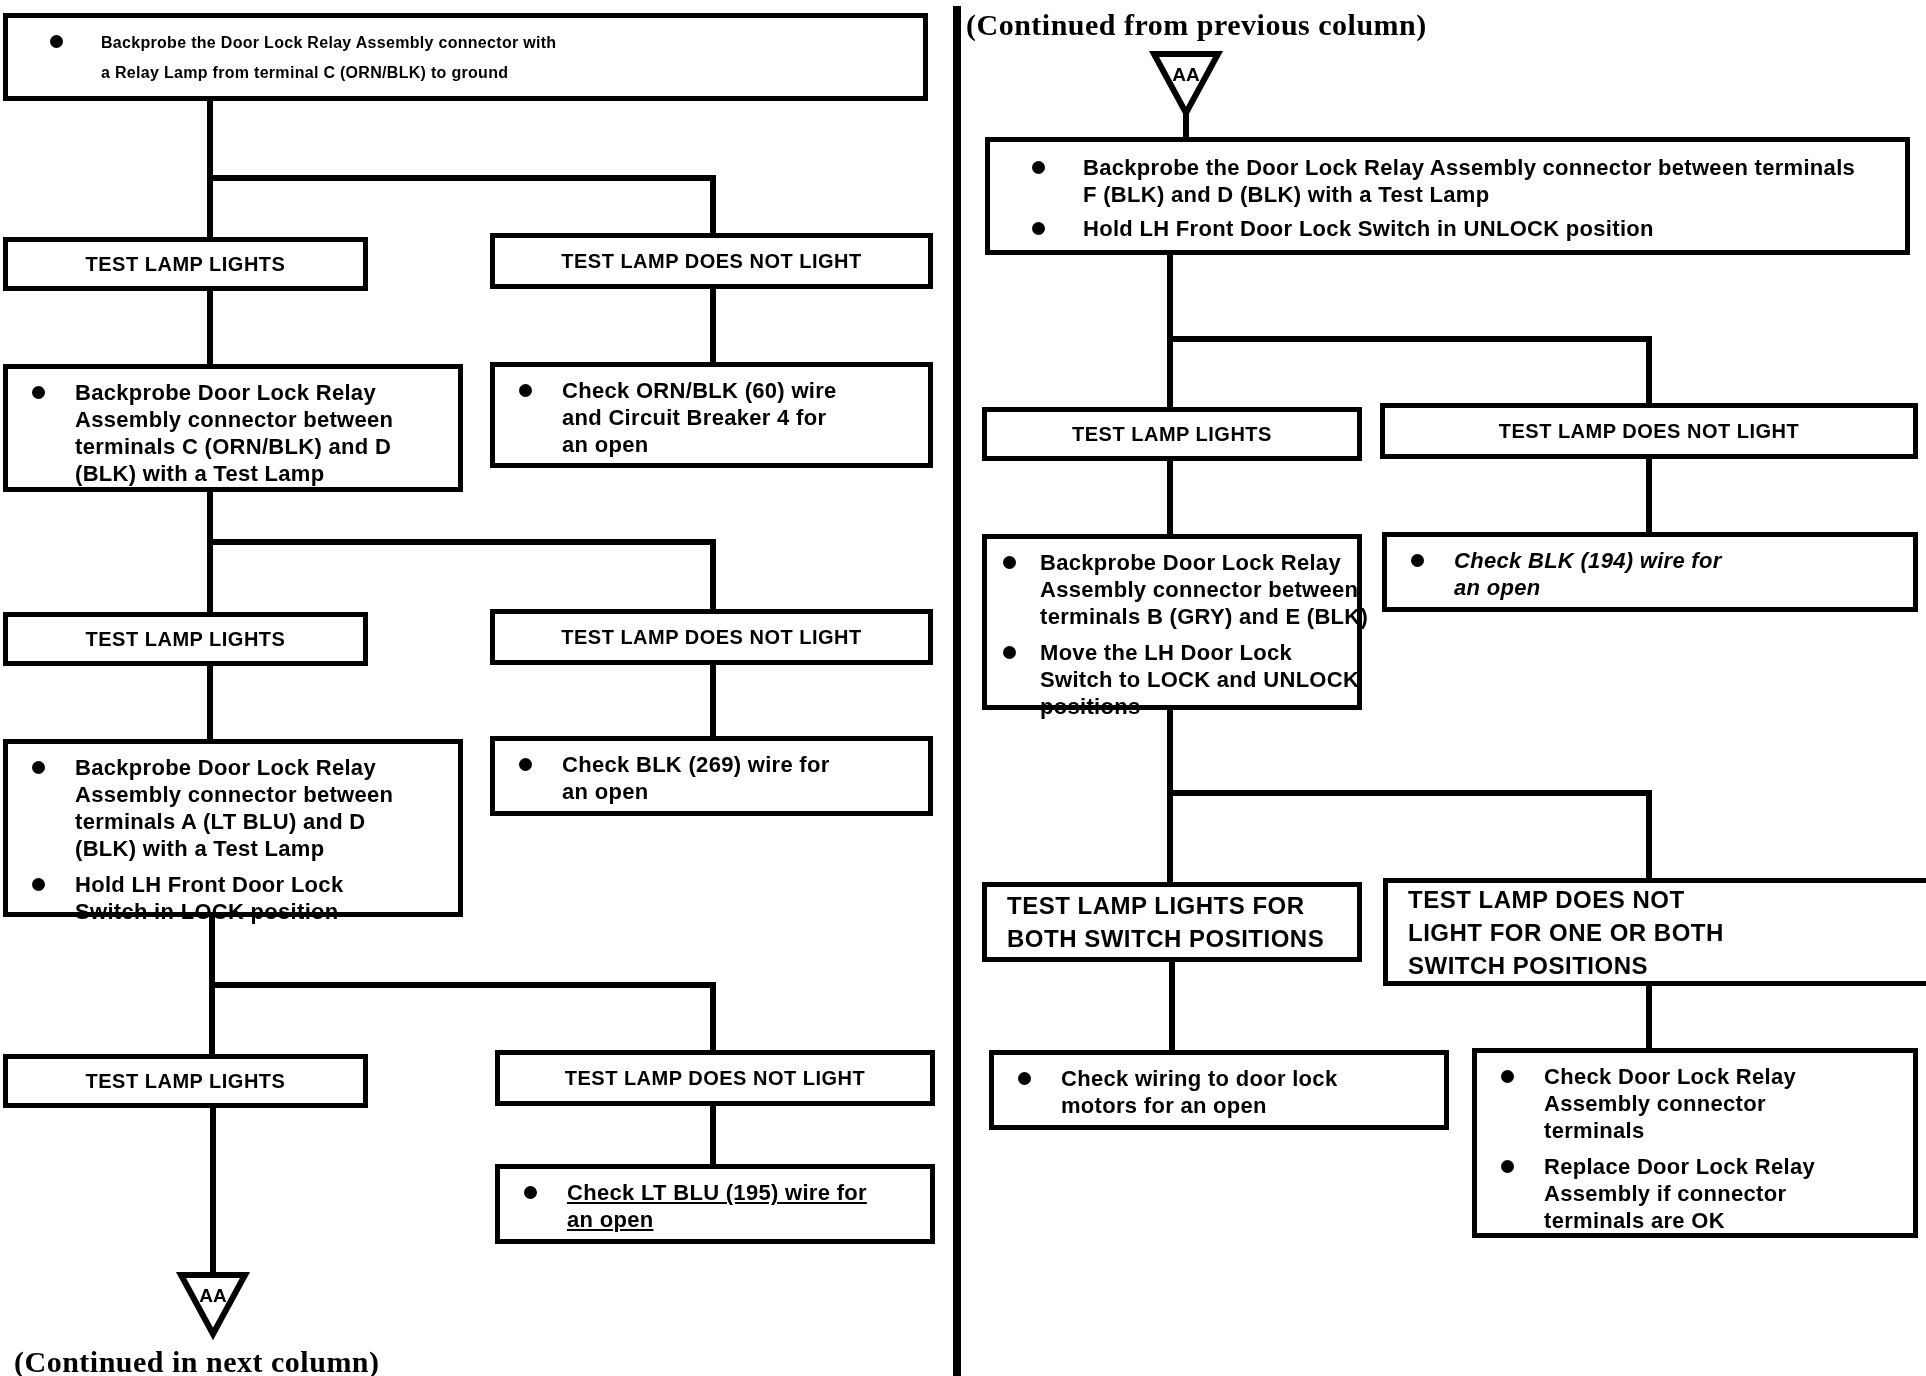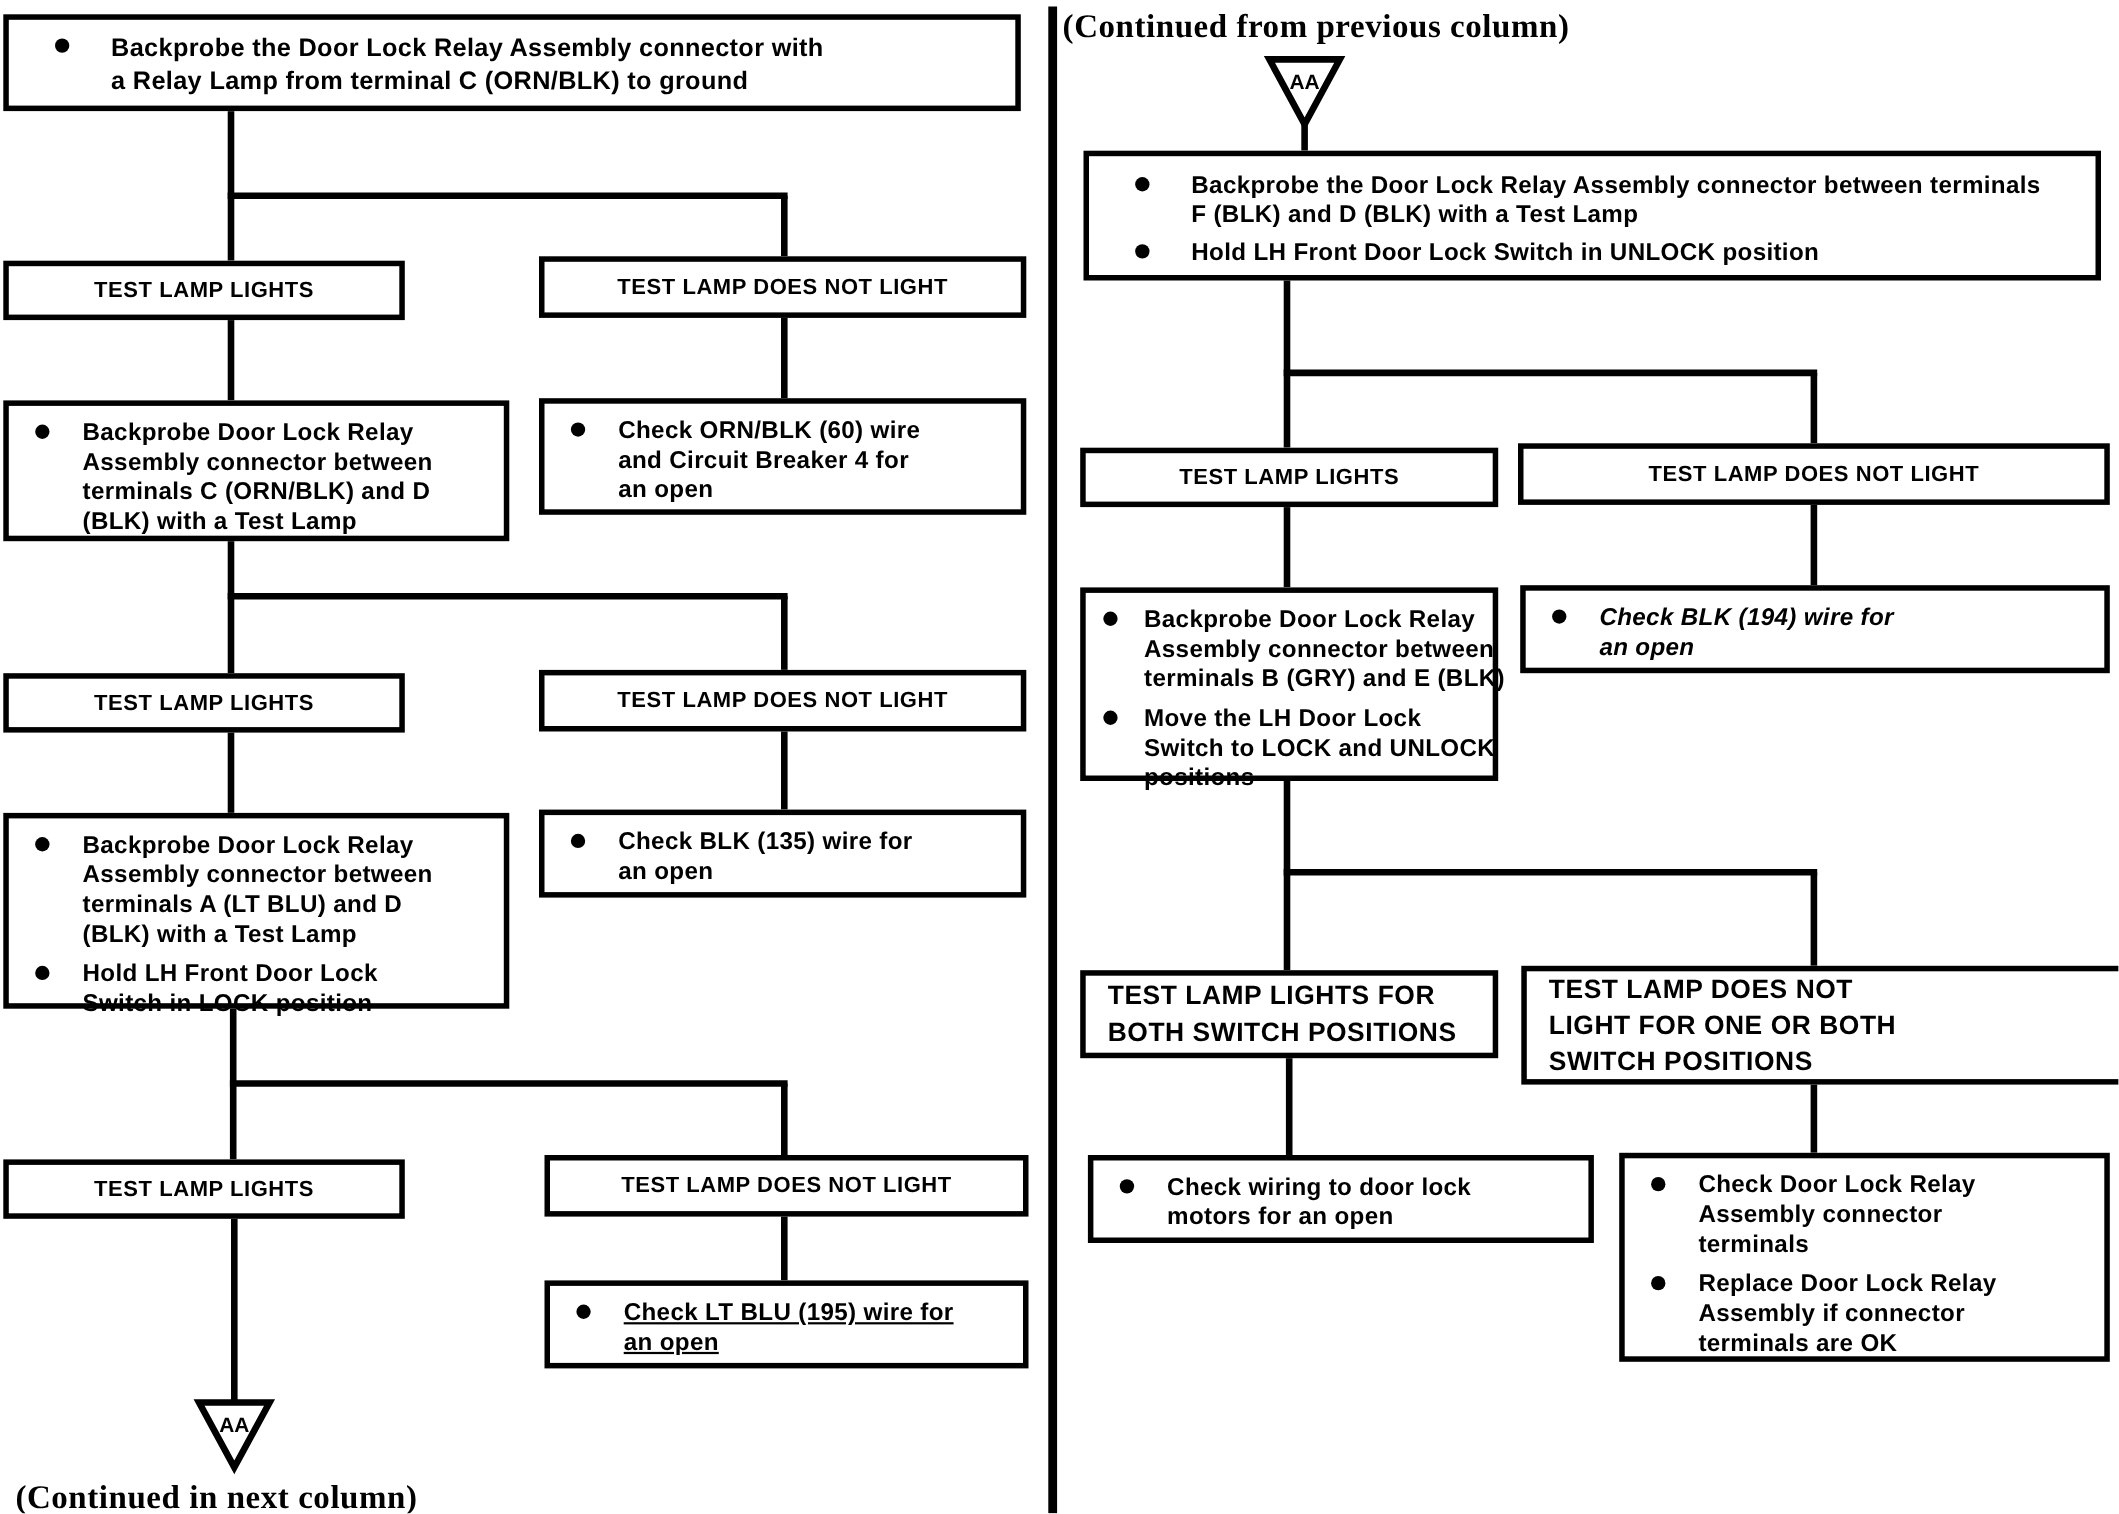--- a/index.html
+++ b/index.html
@@ -67,21 +67,21 @@
     <line x1="1172" y1="960" x2="1172" y2="1050"></line>
     <line x1="1649" y1="984" x2="1649" y2="1048"></line>
 
     <polygon points="181,1275 245,1275 213,1334" fill="#ffffff" stroke-width="6"></polygon>
     <text x="213" y="1302" text-anchor="middle" stroke="none" fill="#000" font-family="Liberation Sans, sans-serif" font-size="19" font-weight="bold">AA</text>
 
     <polygon points="1154,54 1218,54 1186,113" fill="#ffffff" stroke-width="6"></polygon>
     <text x="1186" y="81" text-anchor="middle" stroke="none" fill="#000" font-family="Liberation Sans, sans-serif" font-size="19" font-weight="bold">AA</text>
   </svg>
 
-  <div class="box bul ind-wide" style="left:3px;top:13px;width:925px;height:88px;font-size:23px;line-height:30px;">
+  <div class="box bul ind-wide" style="left:3px;top:13px;width:925px;height:88px;font-size:16px;line-height:30px;">
     <div class="row">
       <span class="dot"></span>
       <div class="txt">
         <div>Backprobe the Door Lock Relay Assembly connector with</div>
         <div>a Relay Lamp from terminal C (ORN/BLK) to ground</div>
       </div>
     </div>
   </div>
 
   <div class="box outcome" style="left:3px;top:237px;width:365px;height:54px;">TEST LAMP LIGHTS</div>
@@ -129,21 +129,21 @@
         <div>Hold LH Front Door Lock</div>
         <div>Switch in LOCK position</div>
       </div>
     </div>
   </div>
 
   <div class="box bul" style="left:490px;top:736px;width:443px;height:80px;">
     <div class="row">
       <span class="dot"></span>
       <div class="txt">
-        <div>Check BLK (135) wire for</div>
+        <div>Check BLK (269) wire for</div>
         <div>an open</div>
       </div>
     </div>
   </div>
 
   <div class="box outcome" style="left:3px;top:1054px;width:365px;height:54px;">TEST LAMP LIGHTS</div>
   <div class="box outcome" style="left:495px;top:1050px;width:440px;height:56px;">TEST LAMP DOES NOT LIGHT</div>
 
   <div class="box bul" style="left:495px;top:1164px;width:440px;height:80px;text-decoration:underline;">
     <div class="row">

